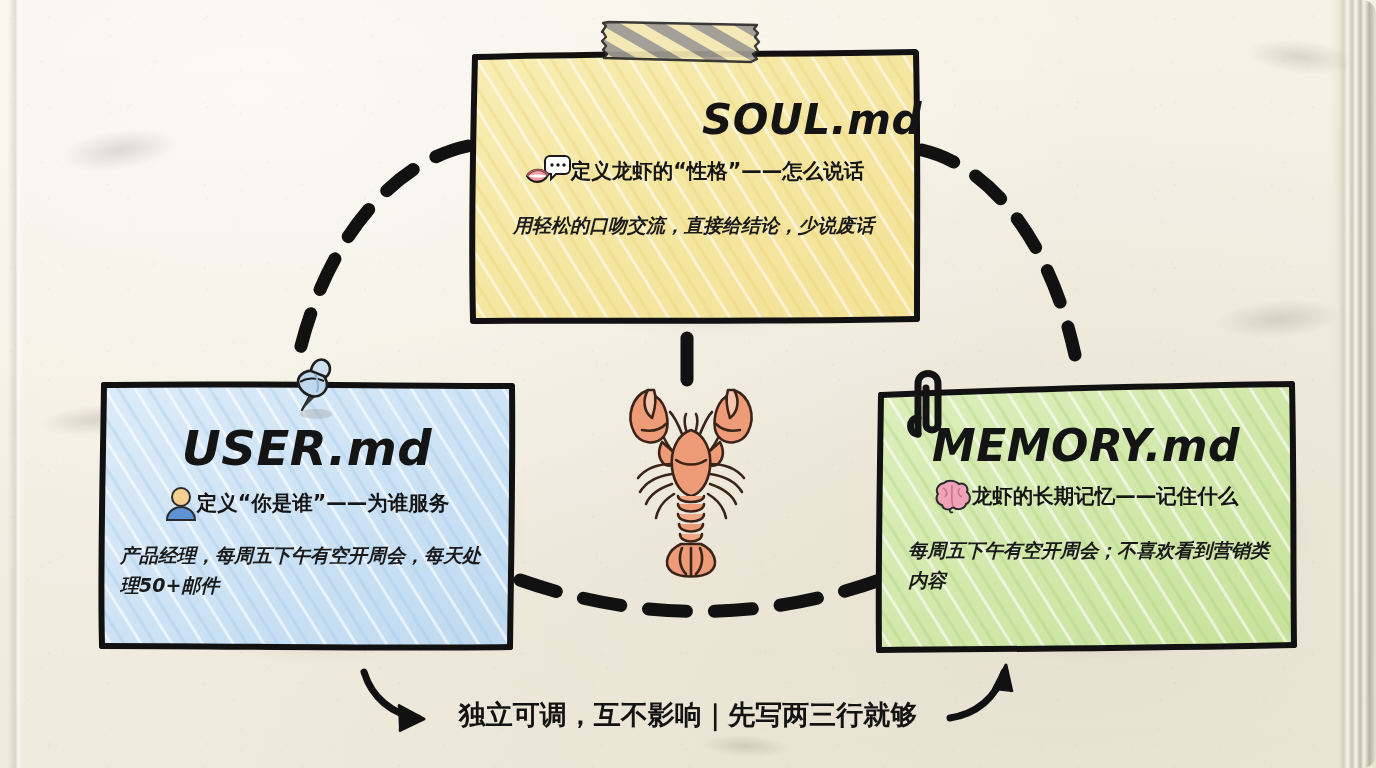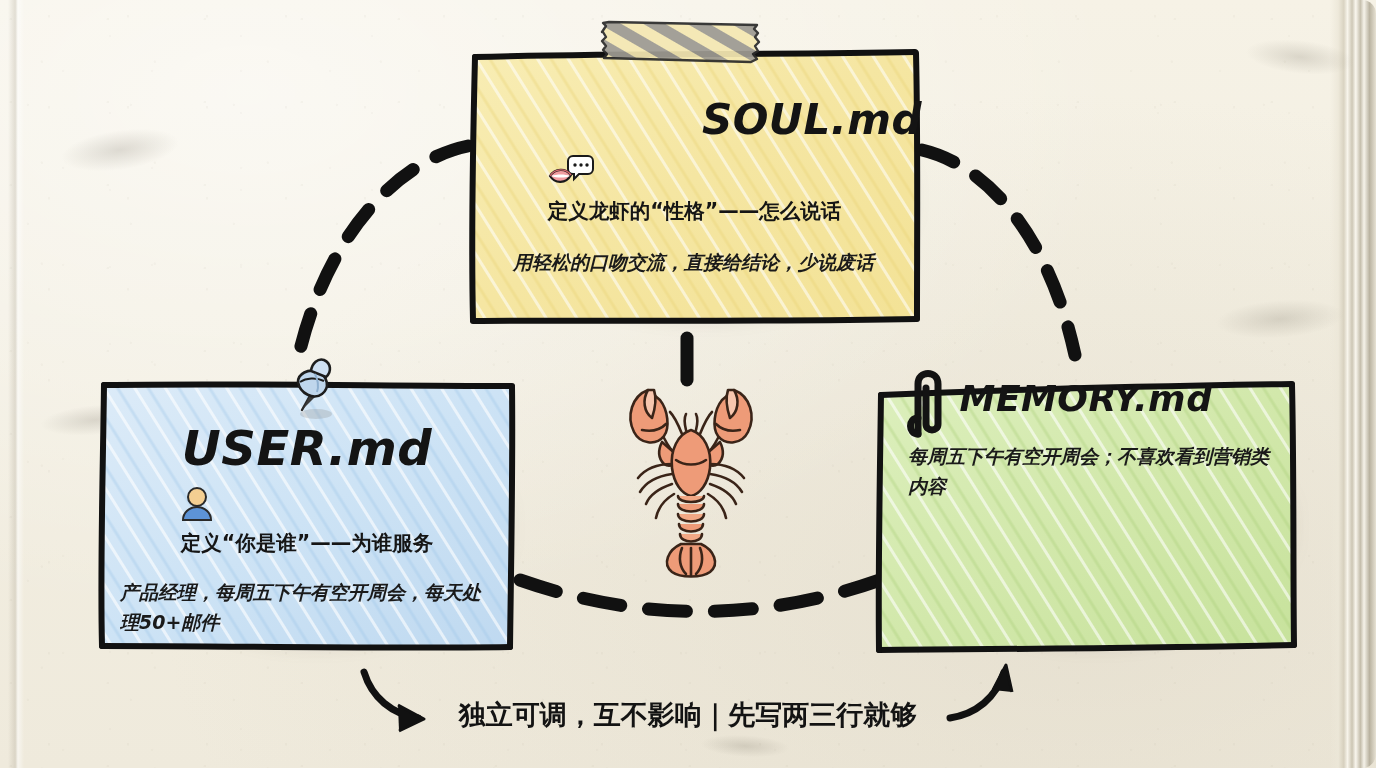--- a/index.html
+++ b/index.html
@@ -49,23 +49,23 @@
   .card{position:absolute;box-sizing:border-box;}
   .card .ink{position:absolute;inset:0;}
   .card .body{position:absolute;inset:0;z-index:4;}
   .shadow{position:absolute;pointer-events:none;
           background:radial-gradient(ellipse at 50% 50%, rgba(95,90,80,.42) 0%, rgba(95,90,80,0) 72%);
           filter:blur(3px);}
 
   .title{font-family:"DejaVu Sans","Liberation Sans",sans-serif;
          font-weight:bold;font-style:italic;color:#141414;text-align:center;
          letter-spacing:.5px;}
-  .subline{display:flex;align-items:flex-start;gap:9px;
+  .subline{display:flex;align-items:center;
            font-family:"DejaVu Sans","Liberation Sans",sans-serif;
-           font-weight:bold;font-size:20.5px;color:#151515;white-space:nowrap;flex-direction:column;}
+           font-weight:bold;font-size:20.5px;color:#151515;white-space:nowrap;}
   .detail{font-family:"DejaVu Sans","Liberation Sans",sans-serif;
           font-style:italic;font-weight:bold;font-size:19px;line-height:1.58;color:#1a1a1a;}
 
   .icon{flex:0 0 auto;display:block;}
 
   
   #caption{position:absolute;left:430px;top:697px;width:516px;text-align:center;
      font-family:Liberation Sans, sans-serif;font-weight:bold;
      font-size:27px;color:#131313;white-space:nowrap;}
   svg{display:block;overflow:visible;}
@@ -217,21 +217,33 @@
         </pattern>
       </defs>
       <path d="M7,16 L418,6 L420,268 L5,272 Z" fill="url(#memFill)"></path>
       <path d="M7,16 L418,6 L420,268 L5,272 Z" fill="url(#memHatch)"></path>
       <path d="M7,17 C140,11 290,8 418,6" fill="none" stroke="#111" stroke-width="6" stroke-linecap="round"></path>
       <path d="M418,7 C420,90 419,190 420,267" fill="none" stroke="#111" stroke-width="6" stroke-linecap="round"></path>
       <path d="M420,267 C290,270 140,271 5,272" fill="none" stroke="#111" stroke-width="6" stroke-linecap="round"></path>
       <path d="M5,272 C4,190 6,92 7,17" fill="none" stroke="#111" stroke-width="6" stroke-linecap="round"></path>
     </svg>
     <div class="body">
-      <div class="title" style="font-size:36px;">MEMORY.md</div>
+      <div class="title" style="margin-top:42px;font-size:44px;">MEMORY.md</div>
+      <div style="display:flex;justify-content:center;margin-top:8px;">
+        <div class="subline">
+          <svg class="icon" width="38" height="34" viewBox="0 0 38 34">
+            <path d="M10 4 C4 5, 1 11, 4 15 C1 19, 3 25, 8 26 C9 31, 16 32, 19 28 C23 32, 31 30, 32 25 C37 23, 37 16, 33 13 C35 8, 30 3, 25 5 C21 1, 13 1, 10 4 Z" fill="#efa3b8" stroke="#2a2a2a" stroke-width="2"></path>
+            <path d="M18 6 C18 14, 17 22, 19 28" fill="none" stroke="#c9738c" stroke-width="1.6"></path>
+            <path d="M9 9 C13 11, 14 15, 11 18" fill="none" stroke="#c9738c" stroke-width="1.6"></path>
+            <path d="M26 9 C23 12, 24 16, 28 18" fill="none" stroke="#c9738c" stroke-width="1.6"></path>
+            <path d="M16 30 C15 33, 17 34, 19 33" fill="none" stroke="#2a2a2a" stroke-width="1.8"></path>
+          </svg>
+          <span>龙虾的长期记忆——记住什么</span>
+        </div>
+      </div>
       <div class="detail" style="margin:22px 27px 0 34px;">每周五下午有空开周会；不喜欢看到营销类内容</div>
     </div>
   </div>
 
   <svg style="position:absolute;left:896px;top:358px;width:58px;height:84px;z-index:6;" viewBox="0 0 58 84">
     <path d="M22 76 L22 26 C22 12, 42 12, 42 26 L42 66 C42 74, 30 74, 30 66 L30 30" fill="none" stroke="#131313" stroke-width="7" stroke-linecap="round" stroke-linejoin="round"></path>
     <path d="M22 76 C12 76, 12 60, 22 60" fill="none" stroke="#131313" stroke-width="7" stroke-linecap="round"></path>
   </svg>
 
   <svg style="position:absolute;left:612px;top:372px;width:158px;height:218px;z-index:4;" viewBox="0 0 158 218">

